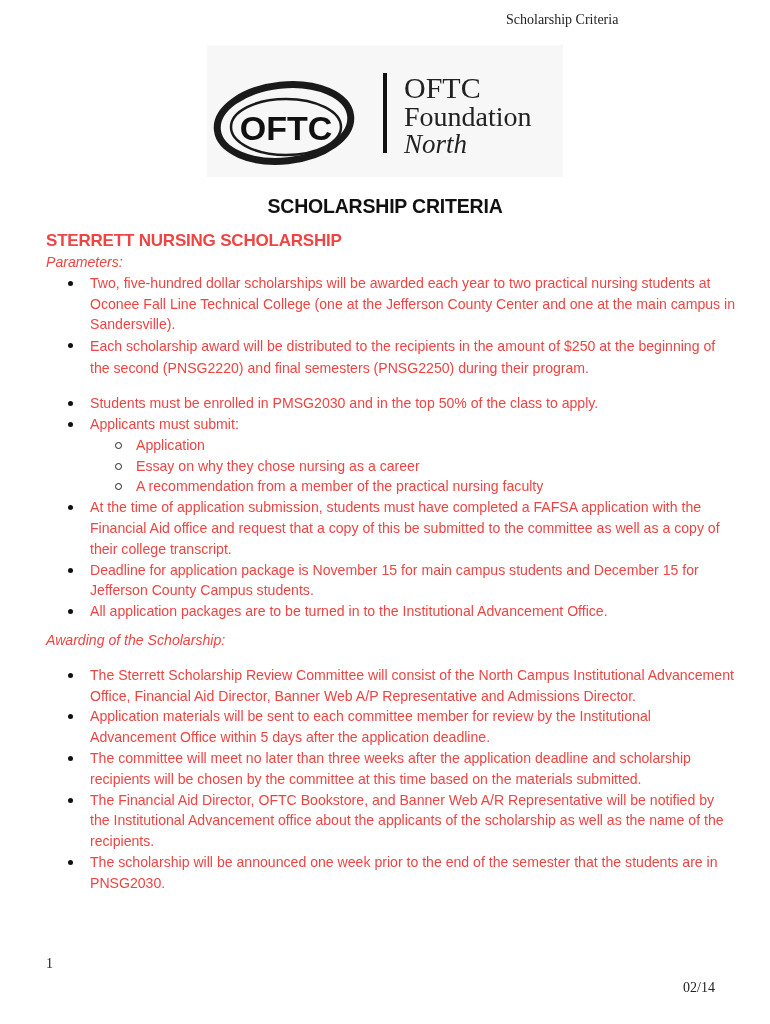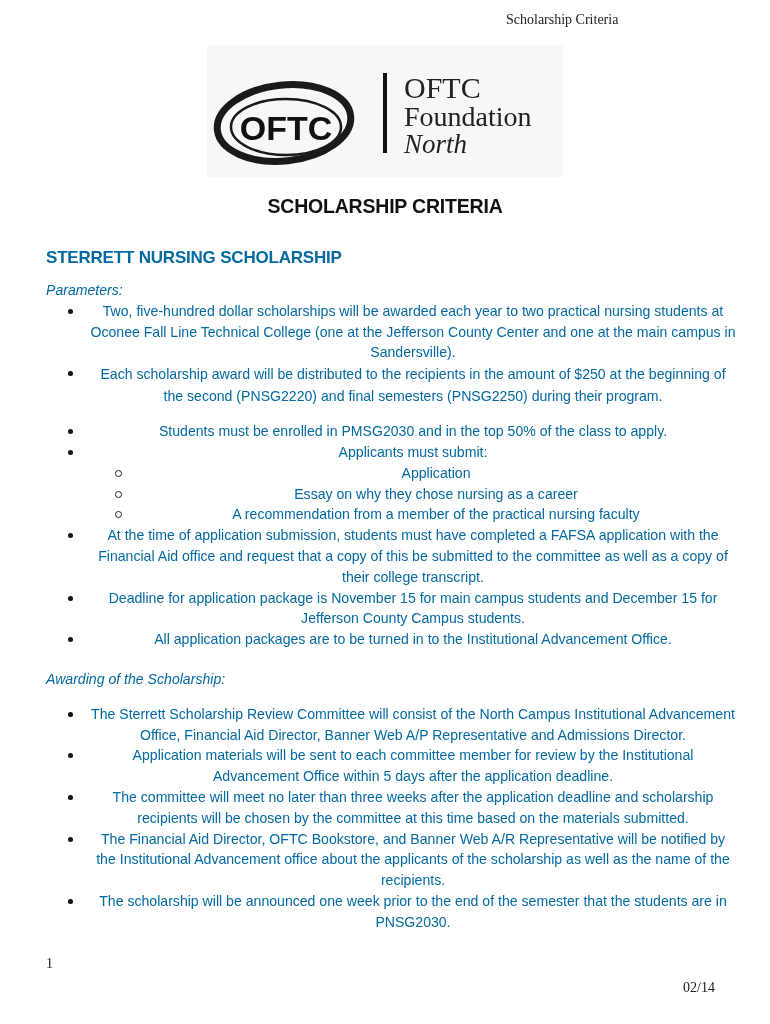--- a/index.html
+++ b/index.html
@@ -12,27 +12,27 @@
   .logo {
     position: absolute; left: 207px; top: 45px; width: 356px; height: 132px;
     background: #f7f7f7;
   }
   .logo svg { display: block; }
   .title {
     position: absolute; top: 195px; left: 0; width: 770px; text-align: center;
     font-family: "Liberation Sans", sans-serif; font-weight: bold; font-size: 19.5px; letter-spacing: -0.2px;
   }
   .content {
-    position: absolute; left: 46px; top: 247px; width: 690px;
-    font-family: "Liberation Sans", sans-serif; font-size: 14.1px; line-height: 20.8px; color: #0369a1;
+    position: absolute; left: 46px; top: 230px; width: 690px;
+    font-family: "Liberation Sans", sans-serif; font-size: 14.1px; line-height: 20.8px; color: #ef4444;
   }
   .sub-title { font-weight: bold; font-size: 17px; line-height: 22px; letter-spacing: -0.2px; }
-  .section-label { font-style: italic; margin-top: 11px; }
+  .section-label { font-style: italic; }
   ul.bullets { list-style: none; margin: 0; padding: 0; }
-  ul.bullets > li { position: relative; padding-left: 44px; text-align: center; }
+  ul.bullets > li { position: relative; padding-left: 44px; }
   ul.bullets > li .bullet {
     position: absolute; left: 22px; top: 8px; width: 5px; height: 5px; border-radius: 50%; background: #111;
   }
   ul.sub { list-style: none; margin: 0; padding: 0; }
   ul.sub > li { position: relative; padding-left: 46px; }
   ul.sub > li .circle {
     position: absolute; left: 25px; top: 7px; width: 5px; height: 5px; border-radius: 50%; border: 1px solid #222;
   }
   .gap-m { height: 8px; }
   .gap-l { height: 14px; }

